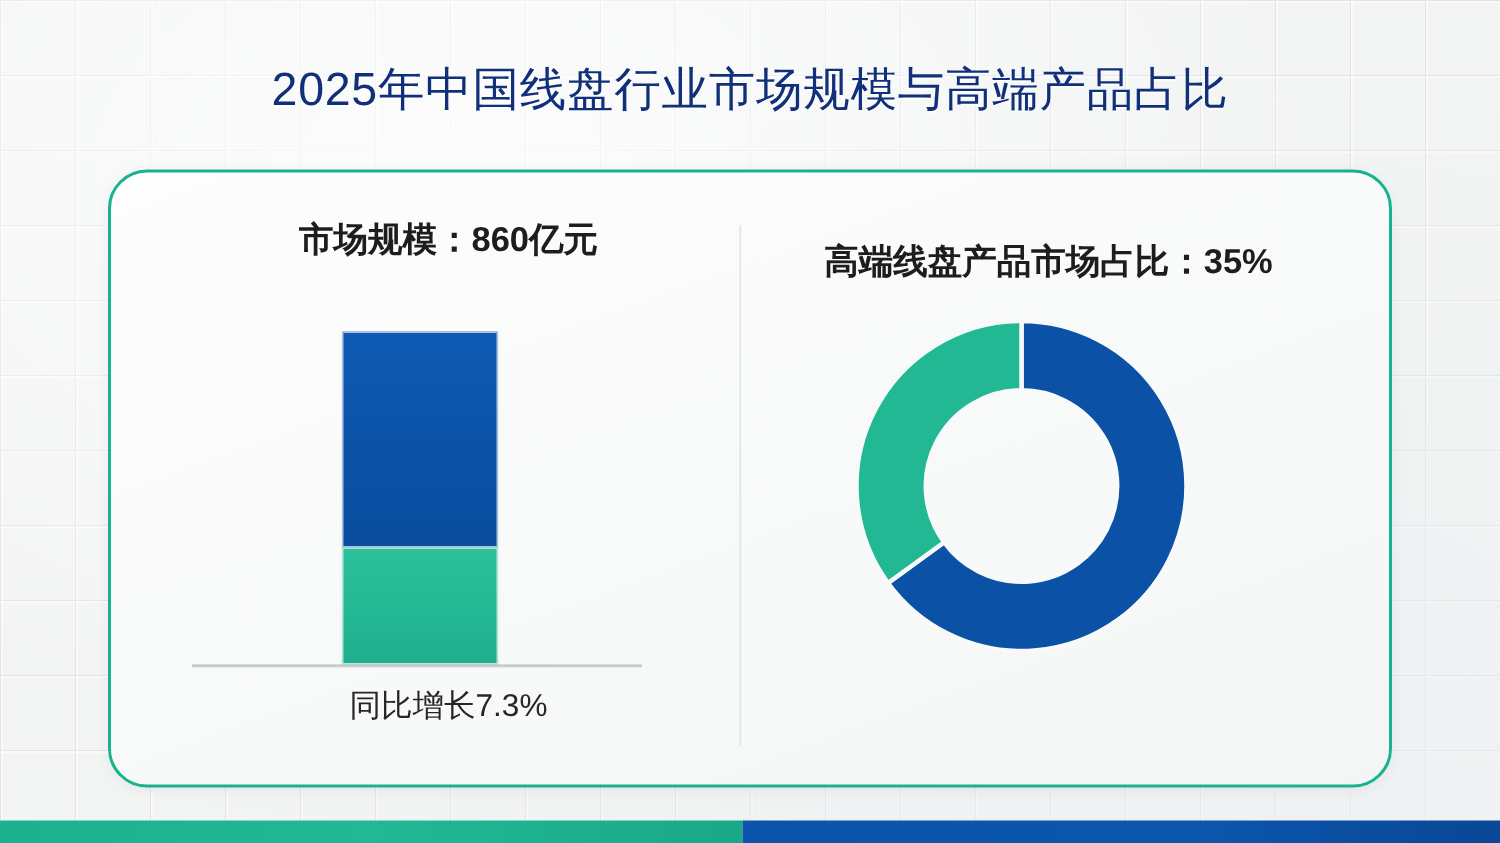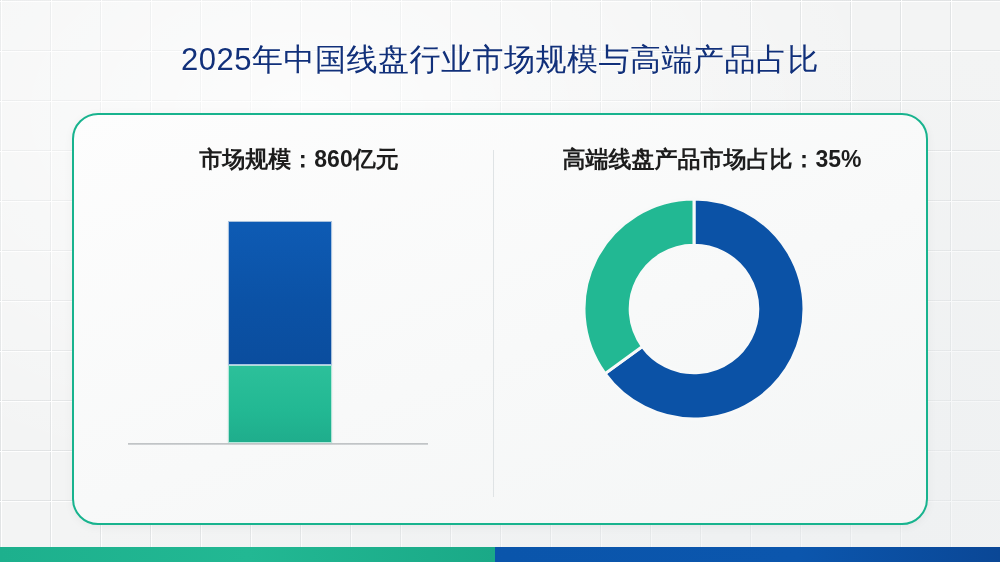--- a/index.html
+++ b/index.html
@@ -75,21 +75,21 @@
     height: 347px;
     background: #dfe3e5;
   }
 
   .panel {
     position: absolute;
     top: 0;
     height: 100%;
   }
   #panel-left  { left: 0px;   width: 420px; padding-left: 10px; }
-  #panel-right { left: 420px; width: 436px; }
+  #panel-right { left: 407px; width: 436px; margin-top: 15px; }
 
   .panel-heading {
     position: absolute;
     top: 29px;
     width: 100%;
     text-align: center;
     font-size: 23px;
     font-weight: bold;
     color: #1d1d1d;
     white-space: nowrap;
@@ -195,20 +195,21 @@
       <div class="panel-heading">市场规模：860亿元</div>
 
       <div id="bar-plot">
         <div id="bar-stack">
           <div class="bar-seg" id="bar-seg-top" style="height: 65%; background: linear-gradient(rgb(14, 91, 180) 0%, rgb(11, 82, 166) 55%, rgb(10, 77, 158) 100%);"></div>
           <div class="bar-seg" id="bar-seg-bottom" style="height: 35%; background: linear-gradient(rgb(44, 192, 154) 0%, rgb(34, 184, 147) 60%, rgb(31, 173, 140) 100%);"></div>
         </div>
         <div id="bar-axis"></div>
       </div>
 
+      <div class="panel-caption">同比增长7.3%</div>
     </div>
 
     <div class="panel" id="panel-right">
 
       <div class="panel-heading">高端线盘产品市场占比：35%</div>
 
       <div id="donut-wrap">
         <svg id="donut-svg" width="224" height="224" viewBox="0 0 224 224">
 
           <path id="donut-slice-other" fill="#0b52a6" stroke="#f8f9f9" stroke-width="3" d="M 112 2 A 110 110 0 1 1 23.008130618755786 176.65637775217206 L 60.384715758878365 149.50069909625978 A 63.8 63.8 0 1 0 112 48.2 Z"></path>

